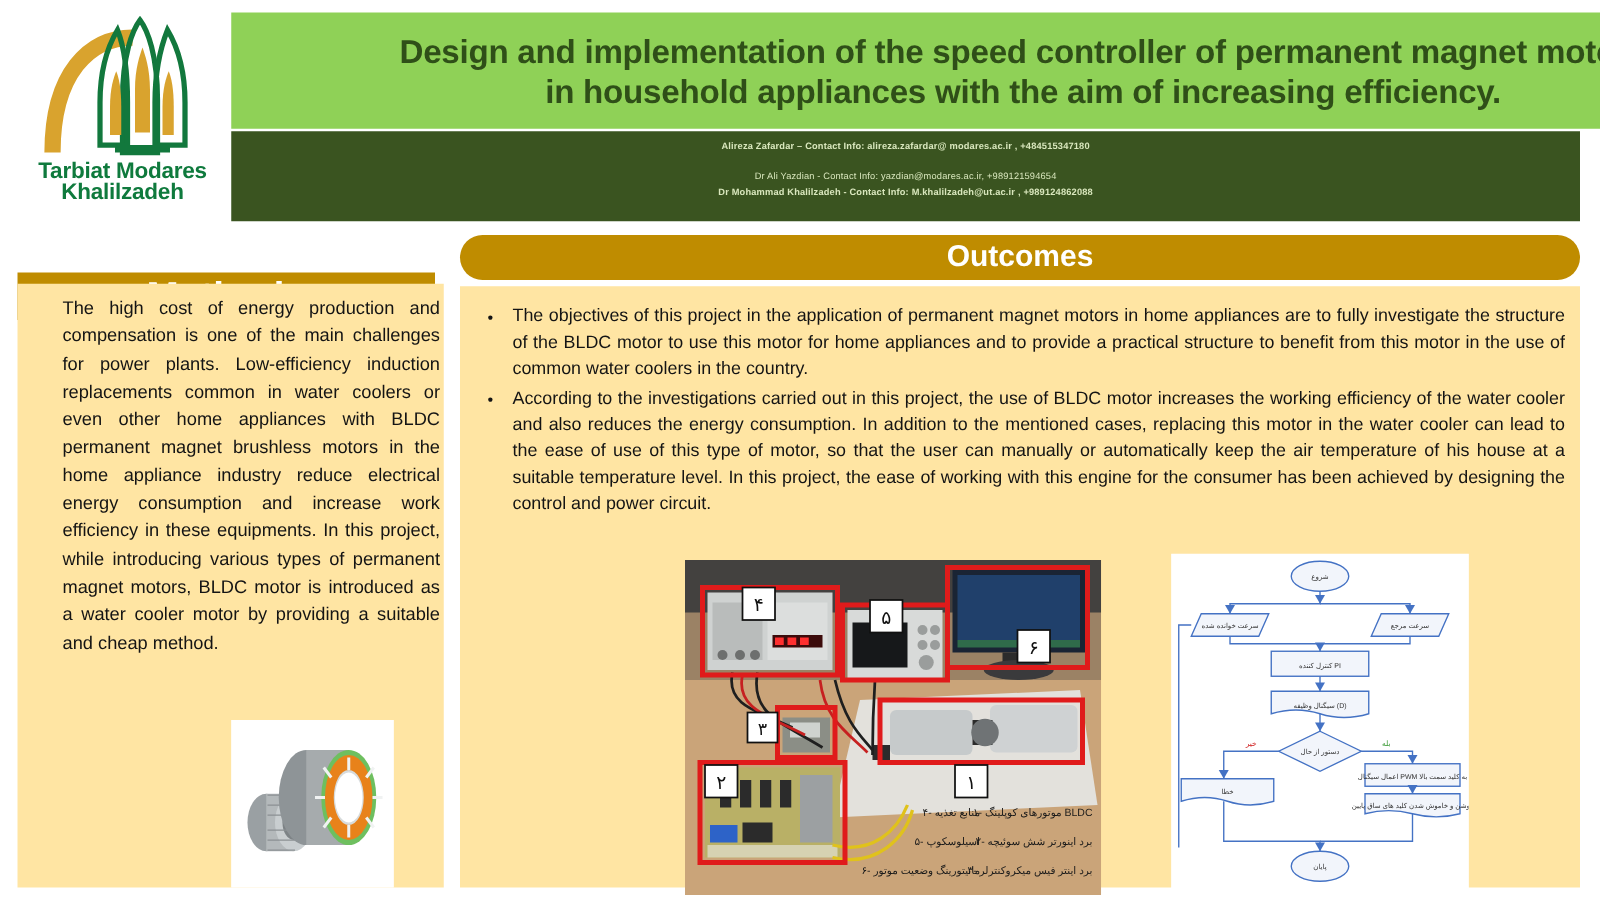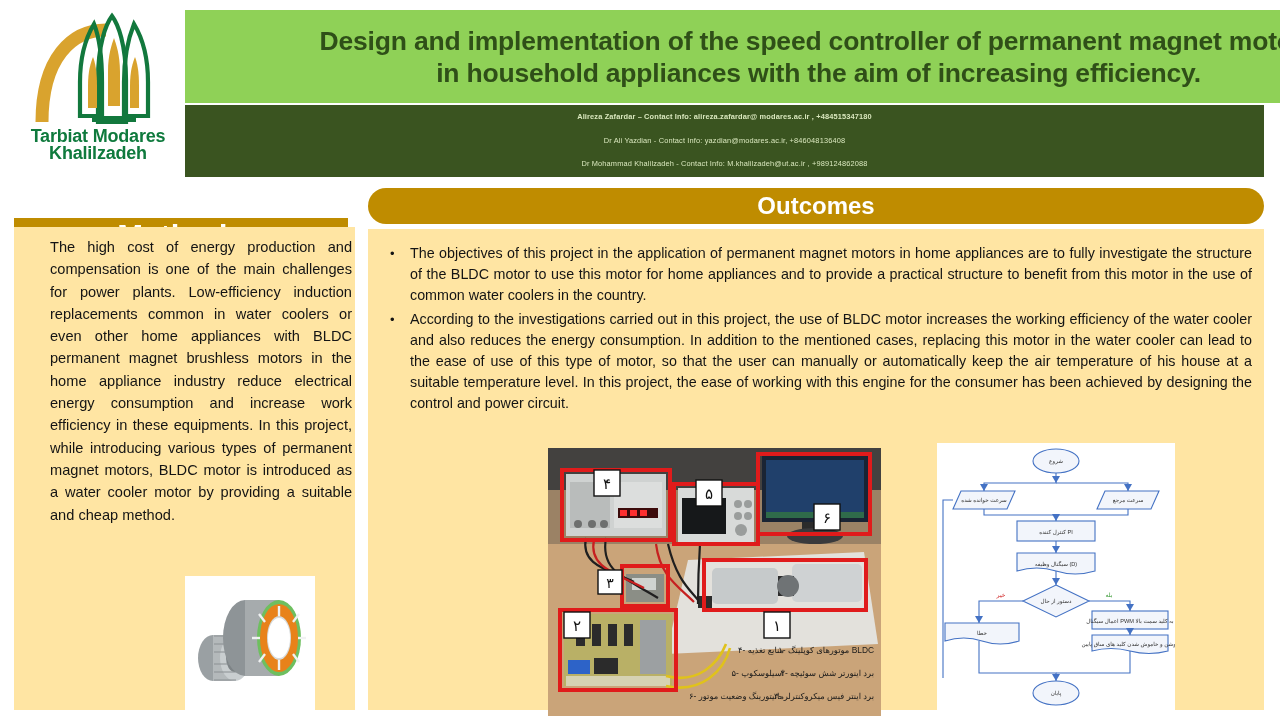--- a/index.html
+++ b/index.html
@@ -21,21 +21,21 @@
     background:#8fd157;display:flex;align-items:center;justify-content:center;}
   .title-text{width:1010px;text-align:center;color:#2f4f18;font-weight:bold;
     font-size:26.5px;line-height:32px;letter-spacing:-.2px;}
 
   .contact-band{position:absolute;left:185px;top:105px;width:1079px;height:72px;
     background:#3a5420;}
   .contact-line{position:absolute;left:0;width:100%;text-align:center;color:#d9e7bd;
     font-size:7.4px;letter-spacing:.15px;}
   .contact-line.l1{top:7px;font-weight:bold;}
   .contact-line.l2{top:31px;}
-  .contact-line.l3{top:54px;}
+  .contact-line.l3{top:44px;font-weight:bold;}
 
   
   .panel-hdr{position:absolute;background:#bf8c00;color:#ffffff;font-weight:bold;
     display:flex;align-items:center;justify-content:center;}
   .methods-hdr{left:14px;top:184px;width:334px;height:38px;font-size:31px;margin-top:34px;}
   .outcomes-hdr{left:368px;top:188px;width:896px;height:36px;font-size:24px;border-radius:18px;}
 
   .panel-body{position:absolute;background:#ffe5a3;}
   .methods-body{left:14px;top:227px;width:341px;height:483px;}
   .outcomes-body{left:368px;top:229px;width:896px;height:481px;}
@@ -87,21 +87,21 @@
       </div>
     </div>
   </div>
 
   <div class="title-band">
     <div class="title-text">Design and implementation of the speed controller of permanent magnet motors in household appliances with the aim of increasing efficiency.</div>
   </div>
 
   <div class="contact-band">
     <div class="contact-line l1">Alireza  Zafardar  –  Contact Info: alireza.zafardar@ modares.ac.ir ,   +484515347180</div>
-    <div class="contact-line l2">Dr Ali Yazdian - Contact Info: yazdian@modares.ac.ir,   +846048136408</div>
+    <div class="contact-line l2">Dr Ali Yazdian - Contact Info: yazdian@modares.ac.ir,   +989121594654</div>
     <div class="contact-line l3">Dr Mohammad  Khalilzadeh - Contact Info: M.khalilzadeh@ut.ac.ir  , +989124862088</div>
   </div>
 
   <div class="panel-hdr methods-hdr">
     <span>Methods</span>
   </div>
   <div class="panel-body methods-body">
     <div class="methods-text">The high cost of energy production and compensation is one of the main challenges for power plants. Low-efficiency induction replacements common in water coolers or even other home appliances with BLDC permanent magnet brushless motors in the home appliance industry reduce electrical energy consumption and increase work efficiency in these equipments. In this project, while introducing various types of permanent magnet motors, BLDC motor is introduced as a water cooler motor by providing a suitable and cheap method.</div>
   </div>
 

